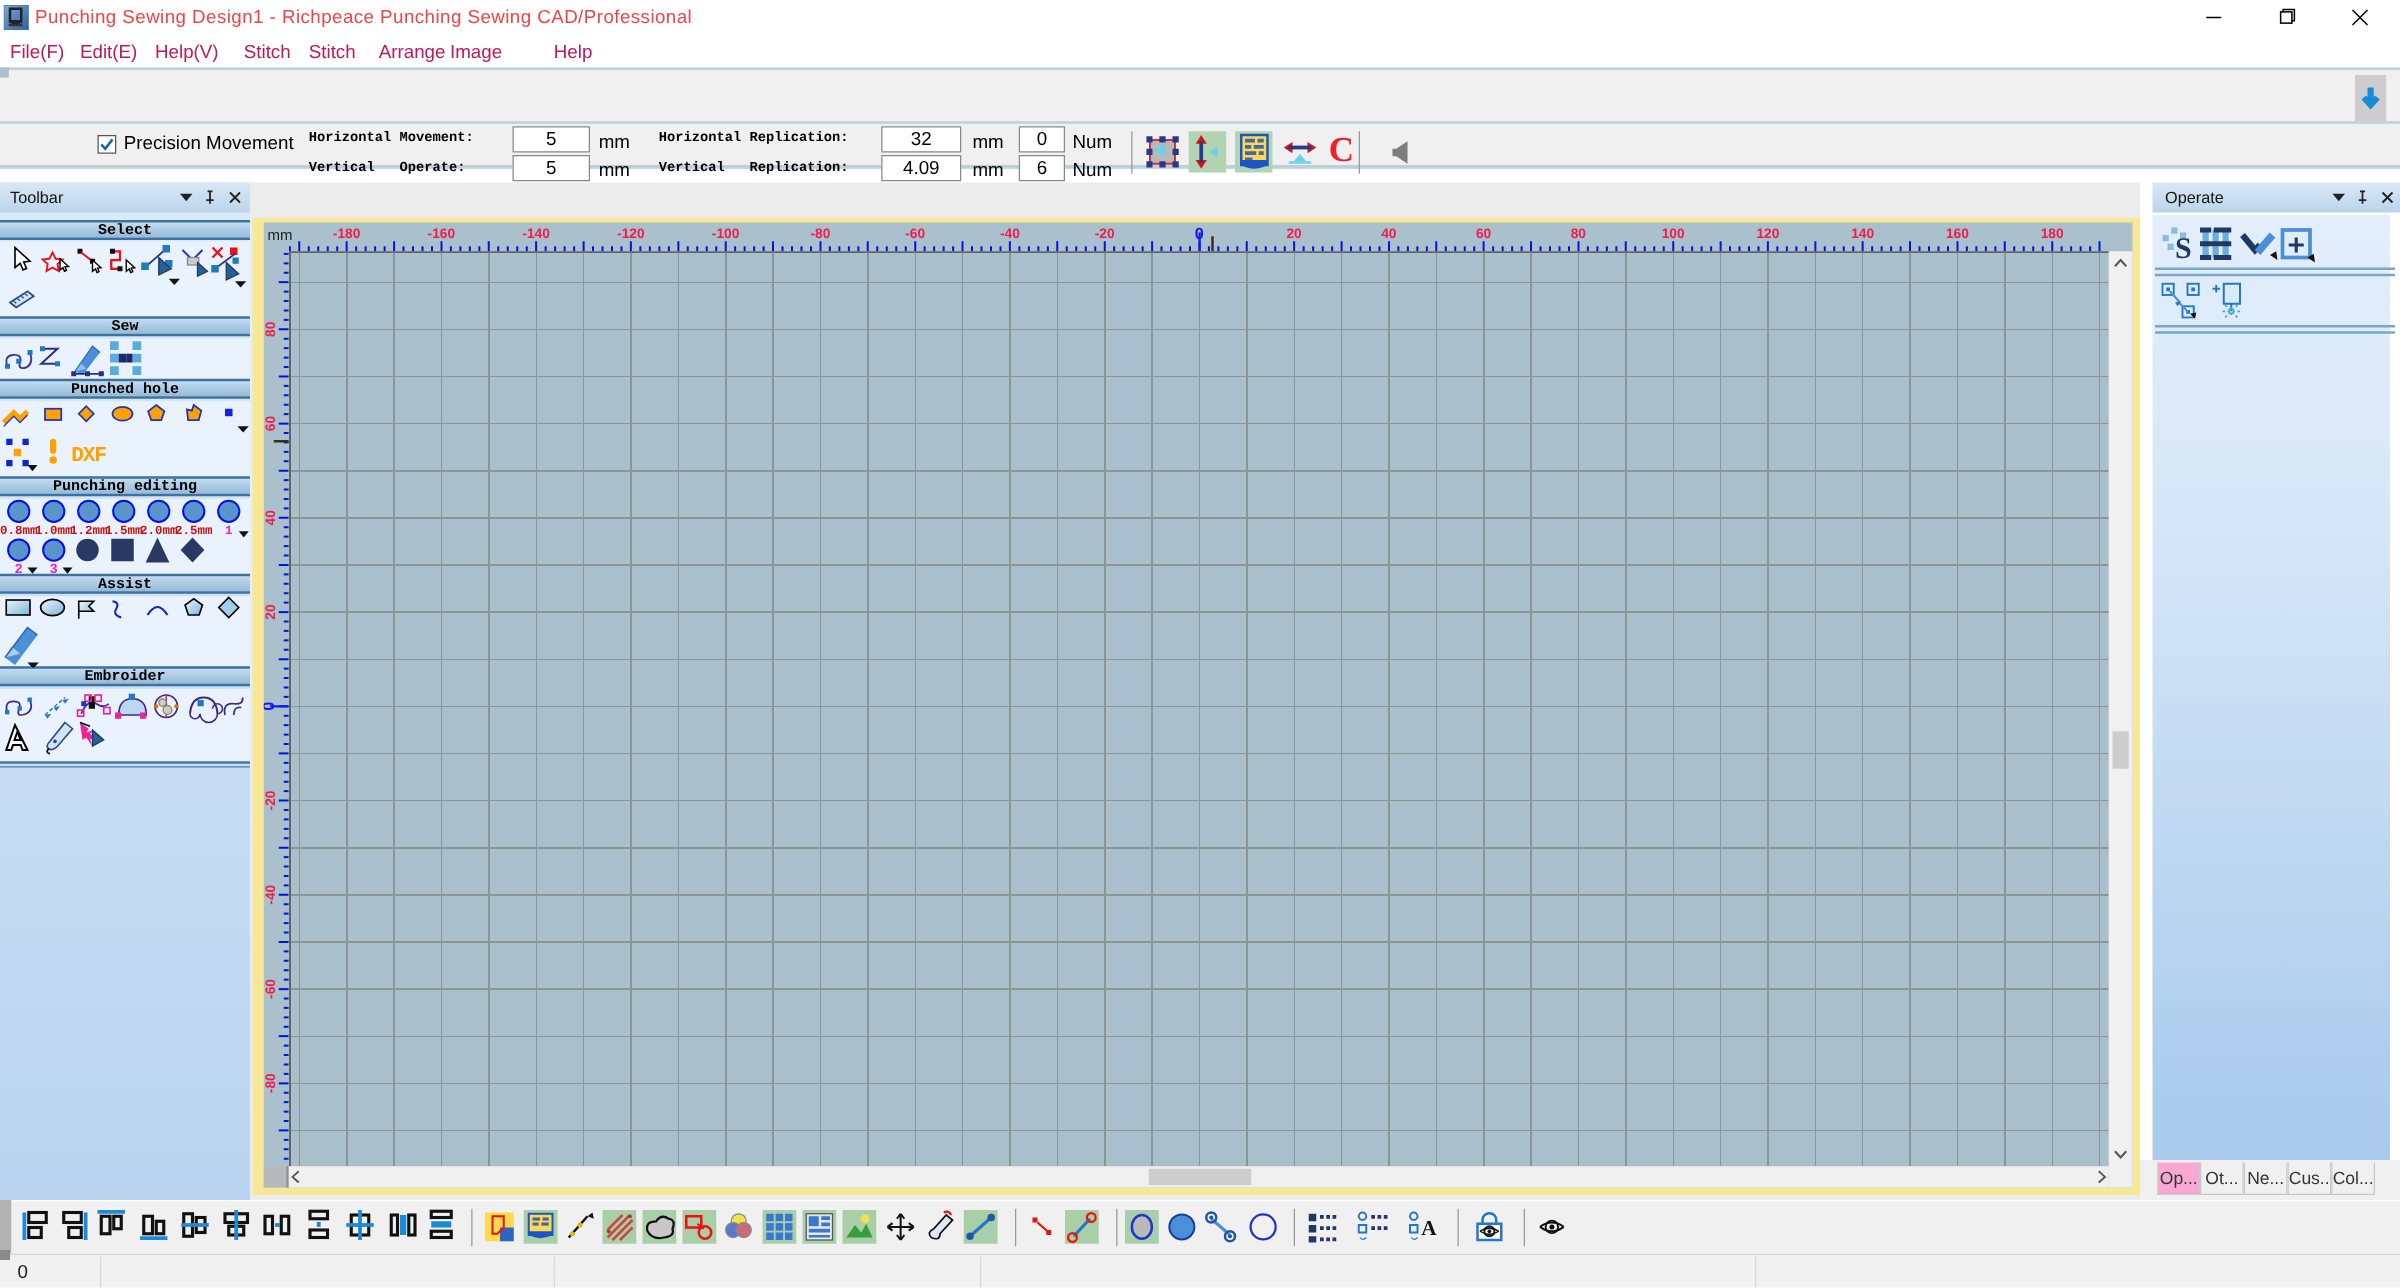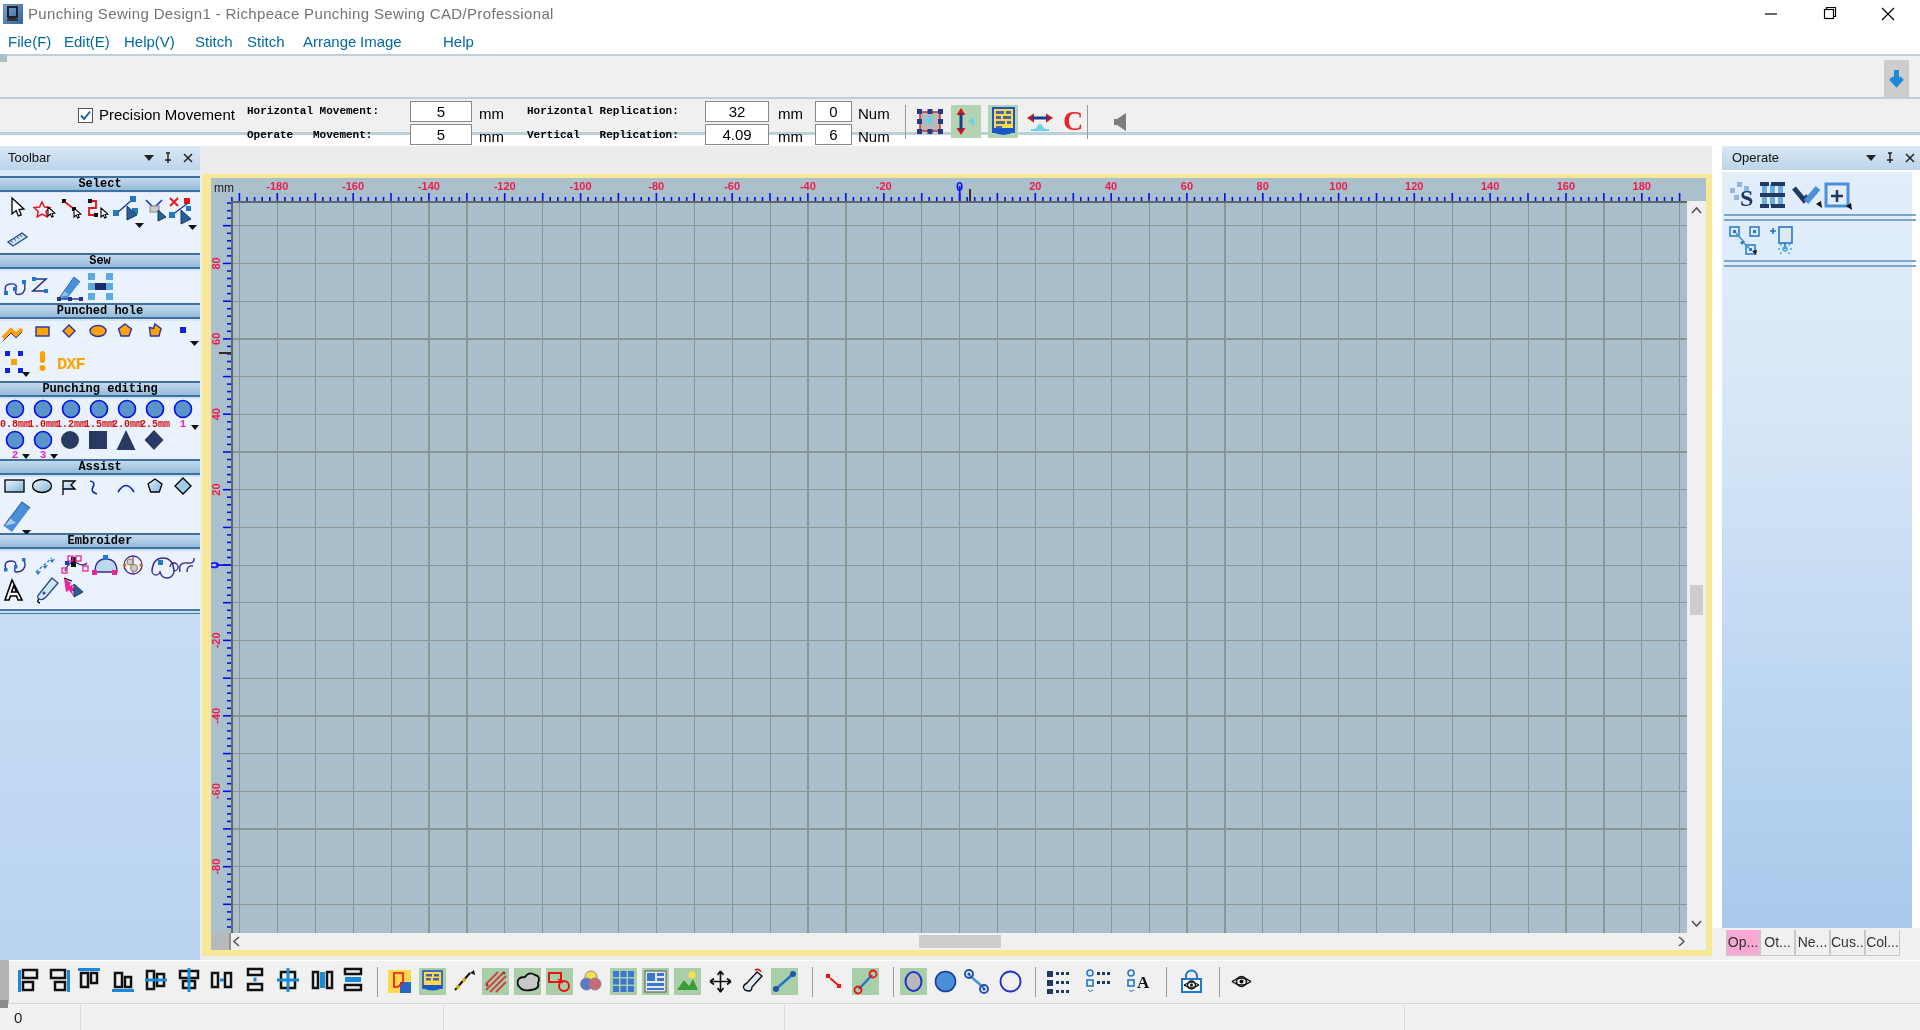--- a/index.html
+++ b/index.html
@@ -1,19 +1,19 @@
 <!DOCTYPE html>
 <html><head><meta charset="utf-8"><style>
 
 *{margin:0;padding:0;box-sizing:border-box}
 html,body{width:1920px;height:1030px;overflow:hidden;font-family:"Liberation Sans",sans-serif;background:#fff}
 .abs{position:absolute}
 #titlebar{position:absolute;left:0;top:0;width:1920px;height:28px;background:#fff}
 #menubar{position:absolute;left:0;top:28px;width:1920px;height:26px;background:#fff}
-.menuitem{position:absolute;top:5px;font-size:15px;color:#0369a1}
+.menuitem{position:absolute;top:5px;font-size:15px;color:#be185d}
 #toolstrip{position:absolute;left:0;top:54px;width:1920px;height:45px;background:#f0f0f0;border-top:2px solid #bccfda}
 #precision{position:absolute;left:0;top:99px;width:1920px;height:36px;background:#f0f0f0;border-bottom:3px solid #bccfda}
 .plabel{position:absolute;font-family:"Liberation Mono",monospace;font-size:11px;font-weight:bold;color:#000;white-space:pre}
 .pinput{position:absolute;height:21px;background:#fff;border:1px solid #888;font-size:15px;color:#000;text-align:center;line-height:19px}
 .punit{position:absolute;font-size:15px;color:#000}
 #leftpanel{position:absolute;left:0;top:146px;width:200px;height:814px;background:linear-gradient(#dcebfa,#b9d3f0)}
 .paneltitle{height:24px;background:linear-gradient(#d9e8f6,#bcd4ea);font-size:13px;color:#111;position:relative}
 .sechdr{position:absolute;left:0;width:200px;border-top:2px solid #3e719f;border-bottom:2px solid #3e719f;background:linear-gradient(#c4daee,#94bbd9);text-align:center;font-family:"Liberation Mono",monospace;font-weight:bold;font-size:12px;color:#000;line-height:13px}
 .icrow{position:absolute;left:0;width:200px;background:#e9f2fd}
 #canvaszone{position:absolute;left:200px;top:146px;width:1512px;height:814px;background:#ececec}
@@ -33,21 +33,21 @@
         <linearGradient id="apg" x1="0" y1="0" x2="1" y2="1">
           <stop offset="0" stop-color="#7fa8d6"></stop>
           <stop offset="1" stop-color="#2f6099"></stop>
         </linearGradient>
       </defs>
       <rect width="20" height="20" fill="url(#apg)" stroke="#4878aa"></rect>
       <rect x="5" y="3" width="9" height="10" fill="none" stroke="#222" stroke-width="2"></rect>
       <path d="M5 13 q4 4 9 0" fill="none" stroke="#222" stroke-width="2"></path>
       <rect x="4" y="15" width="11" height="2" fill="#333"></rect>
     </svg>
-<div class="abs" style="left:28px;top:5px;font-size:15px;letter-spacing:.35px;color:#737373">Punching Sewing Design1 - Richpeace Punching Sewing CAD/Professional</div>
+<div class="abs" style="left:28px;top:5px;font-size:15px;letter-spacing:.35px;color:#ef4444">Punching Sewing Design1 - Richpeace Punching Sewing CAD/Professional</div>
 <svg class="abs" style="left:1756px;top:0" width="164" height="28">
       <line x1="9" y1="14" x2="21" y2="14" stroke="#000" stroke-width="1.2"></line>
       <rect x="68.5" y="9.5" width="9" height="9" fill="none" stroke="#000" stroke-width="1.2"></rect>
       <path d="M70.5 9.5 v-2 h9 v9 h-2" fill="none" stroke="#000" stroke-width="1.2"></path>
       <path d="M126 8 l12 12 M138 8 l-12 12" stroke="#000" stroke-width="1.2"></path>
     </svg>
 </div>
 <div id="menubar">
 <div class="menuitem" style="left:8px">File(F)</div>
 <div class="menuitem" style="left:64px">Edit(E)</div>
@@ -66,21 +66,21 @@
 <div class="abs" style="left:0;top:-2px;width:7px;height:8px;background:#aac0cc"></div>
 </div>
 <div id="precision">
 <div class="abs" style="left:0;top:-2px;width:1920px;height:2px;background:#bccfda"></div>
 <div class="abs" style="left:78px;top:9px;width:15px;height:15px;background:#fff;border:1px solid #555"></div>
 <svg class="abs" style="left:78px;top:9px" width="15" height="15">
       <path d="M3 7.5 l3.2 3.5 L12 3.5" stroke="#1a66a8" stroke-width="2" fill="none"></path>
     </svg>
 <div class="abs" style="left:99px;top:7px;font-size:15px;color:#000">Precision Movement</div>
 <div class="plabel" style="left:247px;top:6px">Horizontal Movement:</div>
-<div class="plabel" style="left:247px;top:30px">Operate   Movement:</div>
+<div class="plabel" style="left:247px;top:30px">Vertical   Operate:</div>
 <div class="pinput" style="left:410px;top:2px;width:62px">5</div>
 <div class="pinput" style="left:410px;top:25px;width:62px">5</div>
 <div class="punit" style="left:479px;top:6px">mm</div>
 <div class="punit" style="left:479px;top:29px">mm</div>
 <div class="plabel" style="left:527px;top:6px">Horizontal Replication:</div>
 <div class="plabel" style="left:527px;top:30px">Vertical   Replication:</div>
 <div class="pinput" style="left:705px;top:2px;width:64px">32</div>
 <div class="pinput" style="left:705px;top:25px;width:64px">4.09</div>
 <div class="punit" style="left:778px;top:6px">mm</div>
 <div class="punit" style="left:778px;top:29px">mm</div>

